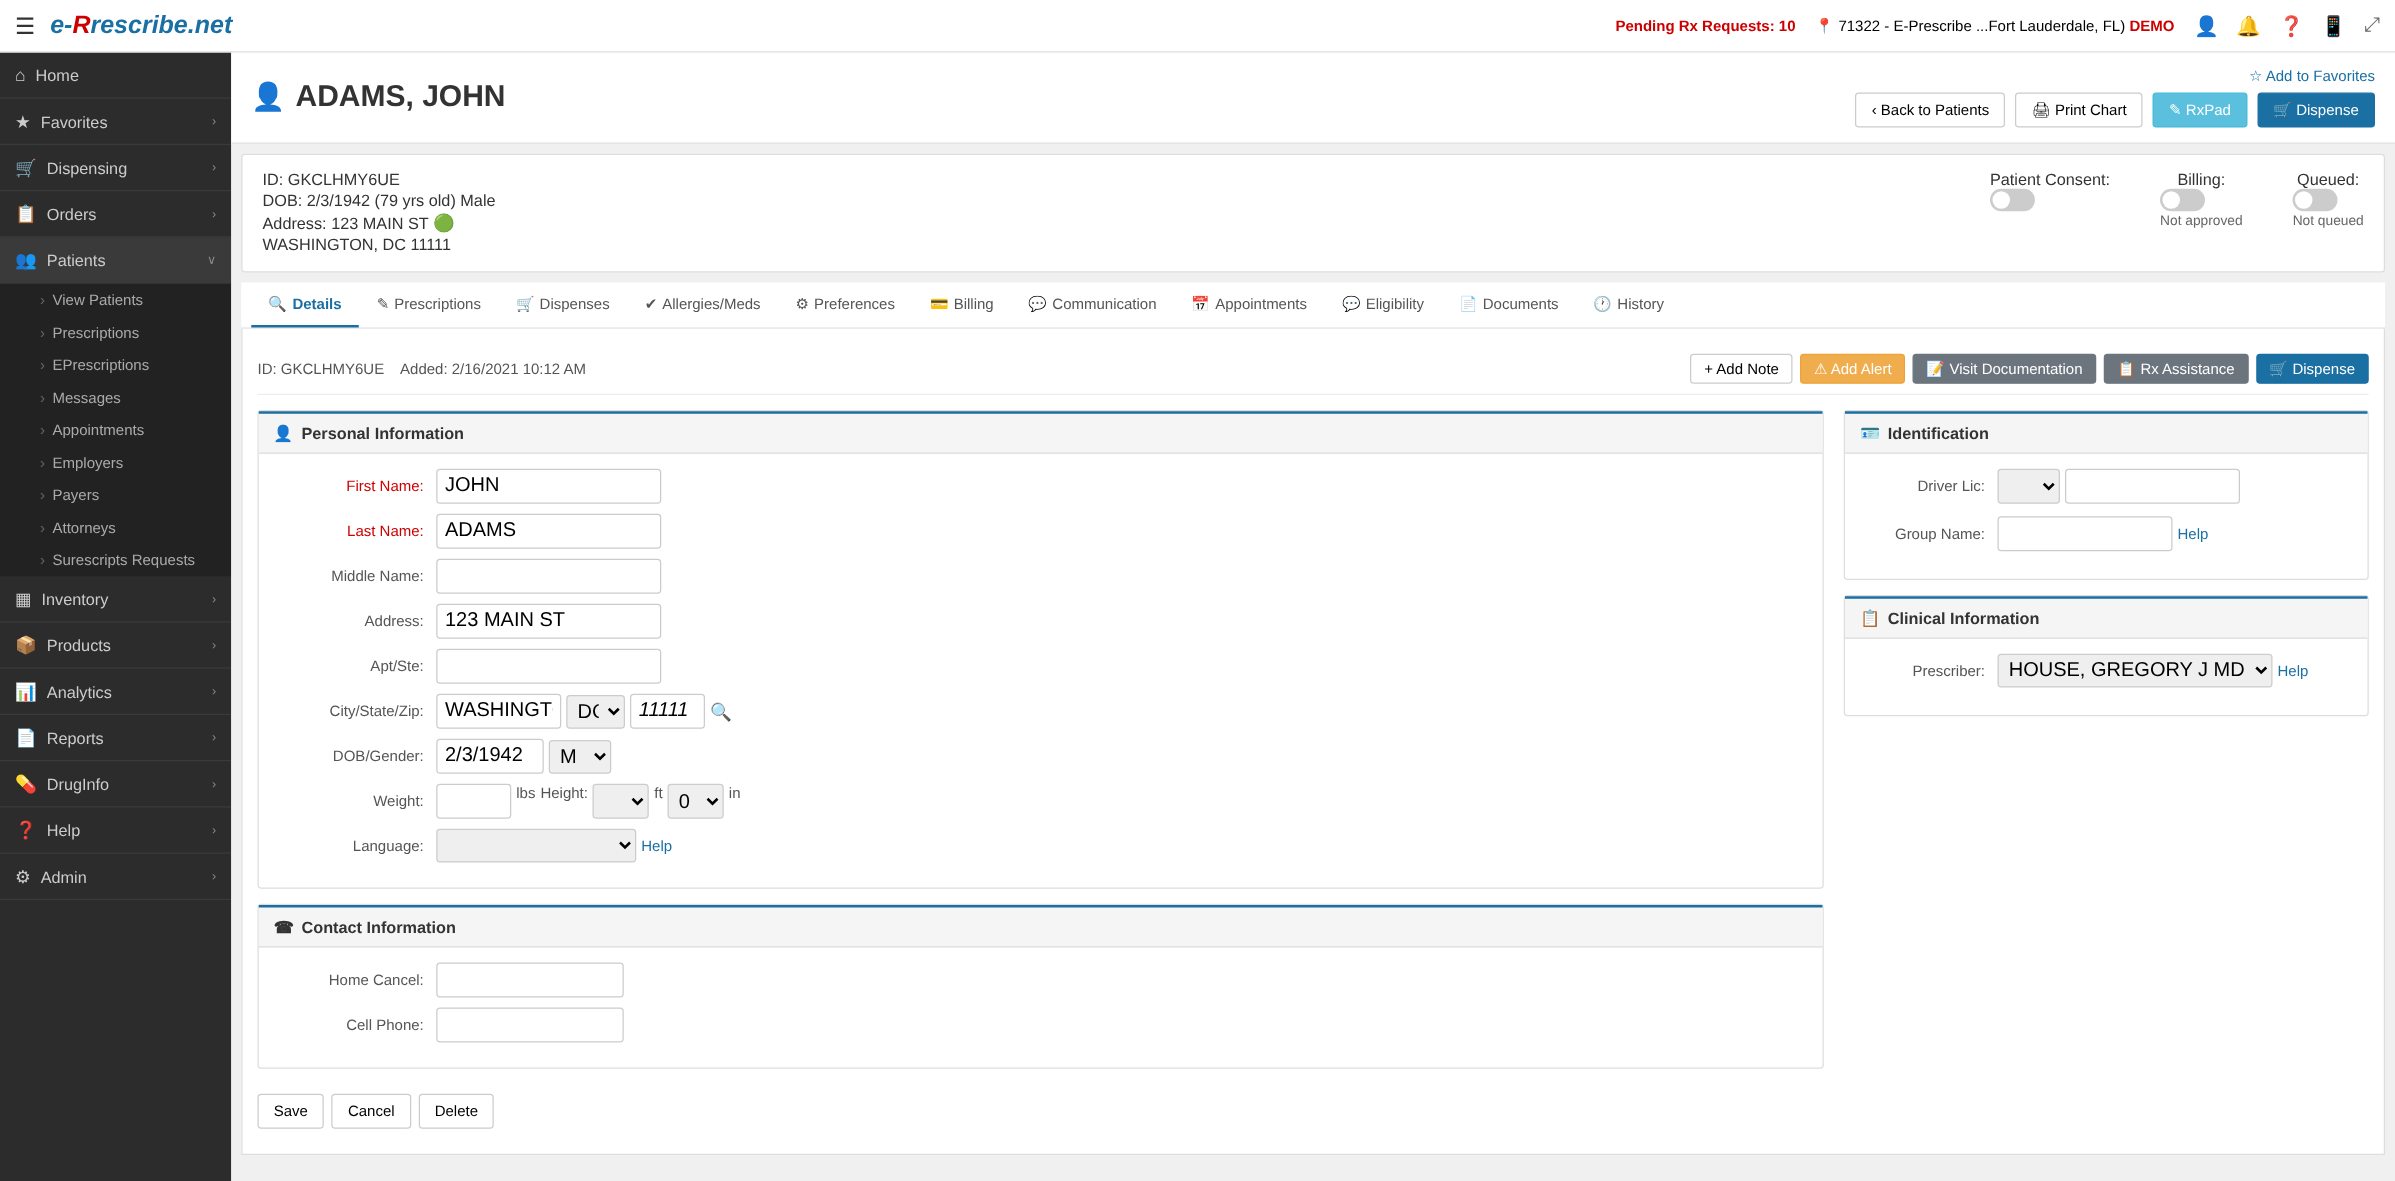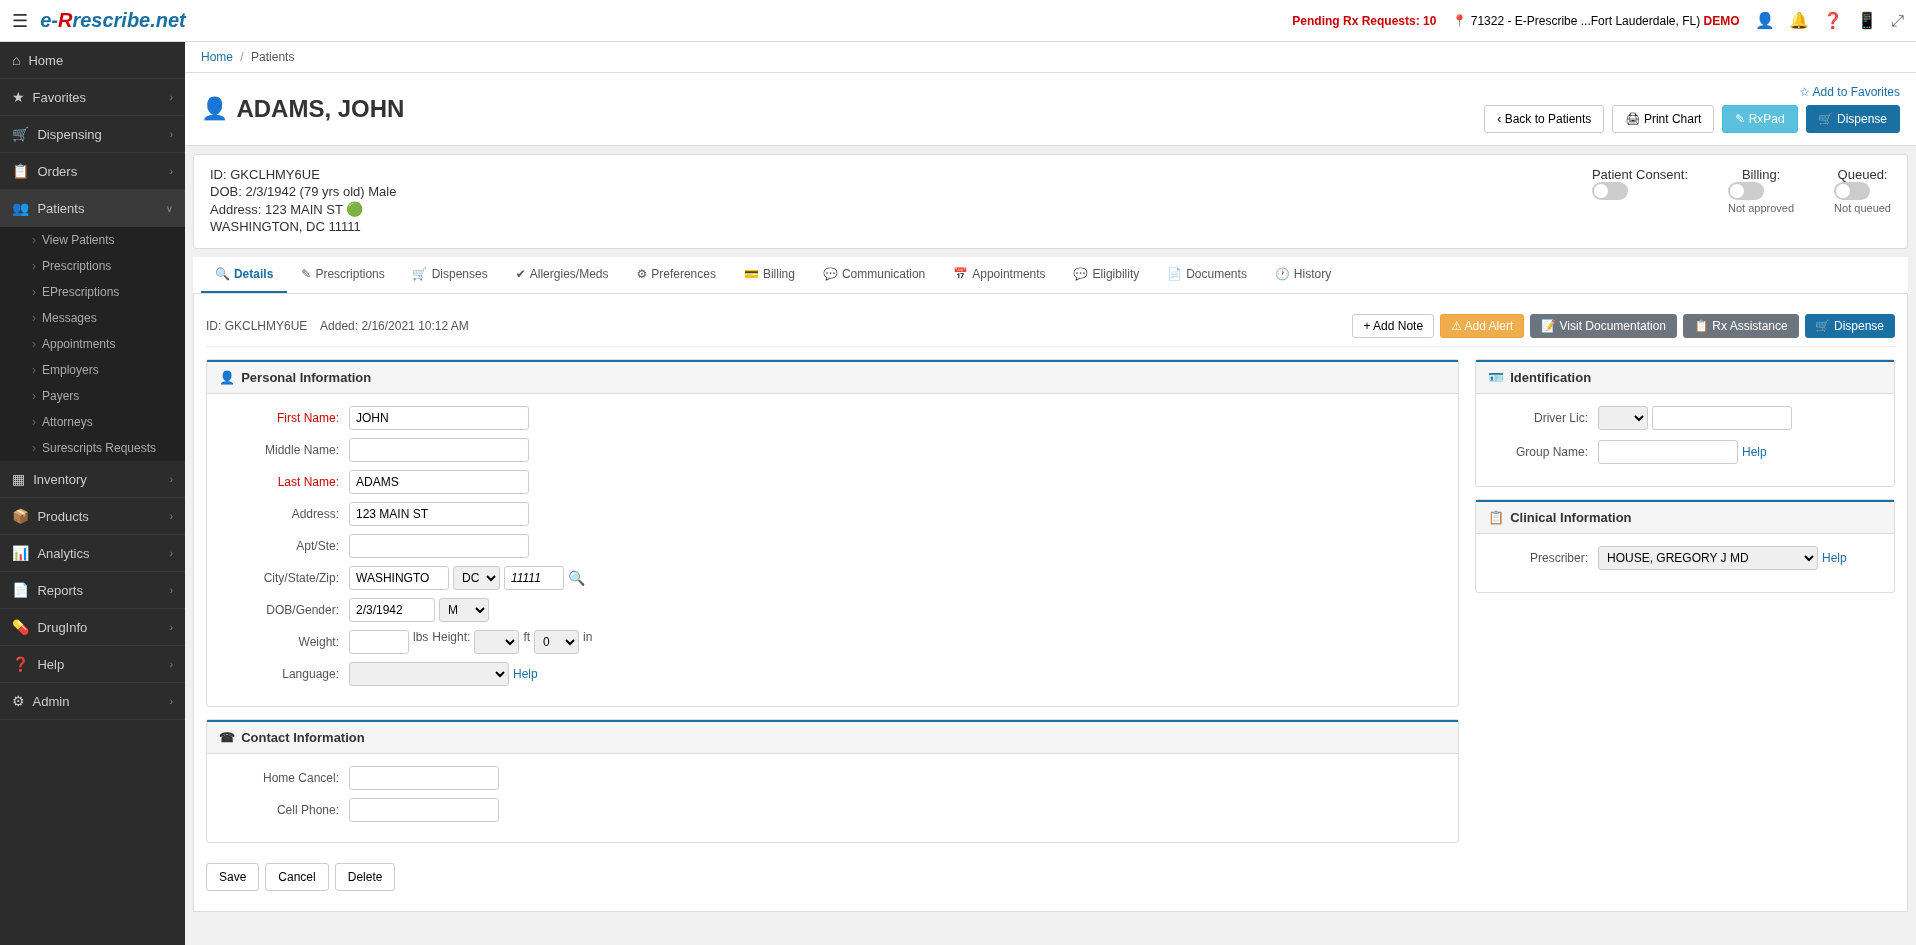--- a/index.html
+++ b/index.html
@@ -201,21 +201,21 @@
       padding-right: 10px;
       font-size: 12px;
       color: #555;
       flex-shrink: 0;
     }
     .form-label.required { color: #c00; }
     .form-input {
       border: 1px solid #ccc;
       border-radius: 3px;
       padding: 4px 6px;
-      font-size: 12px;
+      font-size: 16px;
       outline: none;
     }
     .form-input-wide { width: 180px; }
     .form-input-sm { width: 60px; }
 
     .city-state-zip { display: flex; gap: 4px; align-items: center; }
     .city-input { width: 100px; }
     .state-select { width: 47px; }
     .zip-input { width: 60px; font-style: italic; }
     .search-icon-btn { background: none; border: none; cursor: pointer; color: #1a6fa3; font-size: 14px; }
@@ -363,25 +363,20 @@
       <div class="sidebar-item-left">
         <span class="sidebar-icon">⚙</span>
         <span>Admin</span>
       </div>
       <span class="sidebar-chevron">›</span>
     </div>
   </div>
 
   <div class="main-content">
 
-    <div class="breadcrumb">
-      <a href="#">Home</a>
-      <span class="separator">/</span>
-      <span class="current">Patients</span>
-    </div>
 
     <div class="patient-header">
       <div class="patient-name">
         <span class="patient-icon">👤</span>
         <span>ADAMS, JOHN</span>
       </div>
       <div style="display:flex; flex-direction:column; align-items:flex-end; gap:6px;">
         <span class="add-favorites">☆ Add to Favorites</span>
         <div class="patient-actions">
           <button class="btn">‹ Back to Patients</button>
@@ -466,26 +461,26 @@
             <div class="section-header">
               <span>👤</span>
               <span>Personal Information</span>
             </div>
             <div class="section-body">
               <div class="form-row">
                 <label class="form-label required">First Name:</label>
                 <input class="form-input form-input-wide" type="text" value="JOHN" style="">
               </div>
               <div class="form-row">
+                <label class="form-label required">Last Name:</label>
+                <input class="form-input form-input-wide" type="text" value="ADAMS" style="">
+              </div>
+              <div class="form-row">
                 <label class="form-label">Middle Name:</label>
                 <input class="form-input form-input-wide" type="text" style="">
-              </div>
-              <div class="form-row">
-                <label class="form-label required">Last Name:</label>
-                <input class="form-input form-input-wide" type="text" value="ADAMS" style="">
               </div>
               <div class="form-row">
                 <label class="form-label">Address:</label>
                 <input class="form-input form-input-wide" type="text" value="123 MAIN ST" style="">
               </div>
               <div class="form-row">
                 <label class="form-label">Apt/Ste:</label>
                 <input class="form-input form-input-wide" type="text" style="">
               </div>
               <div class="form-row">

